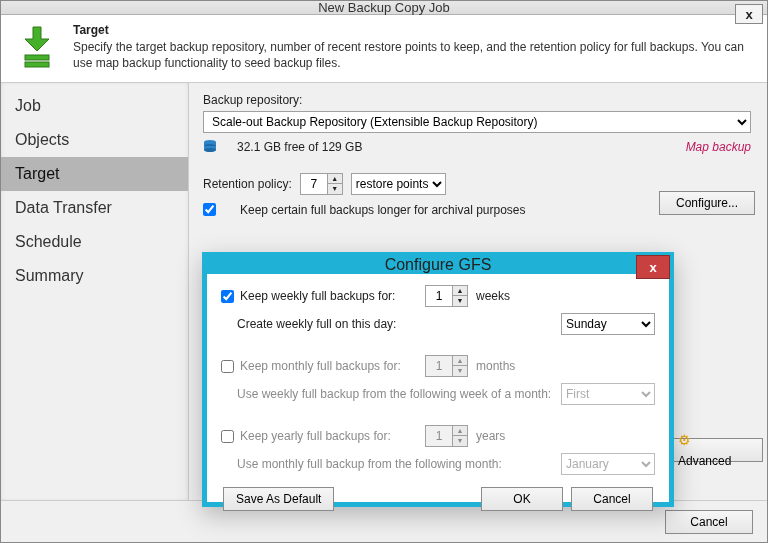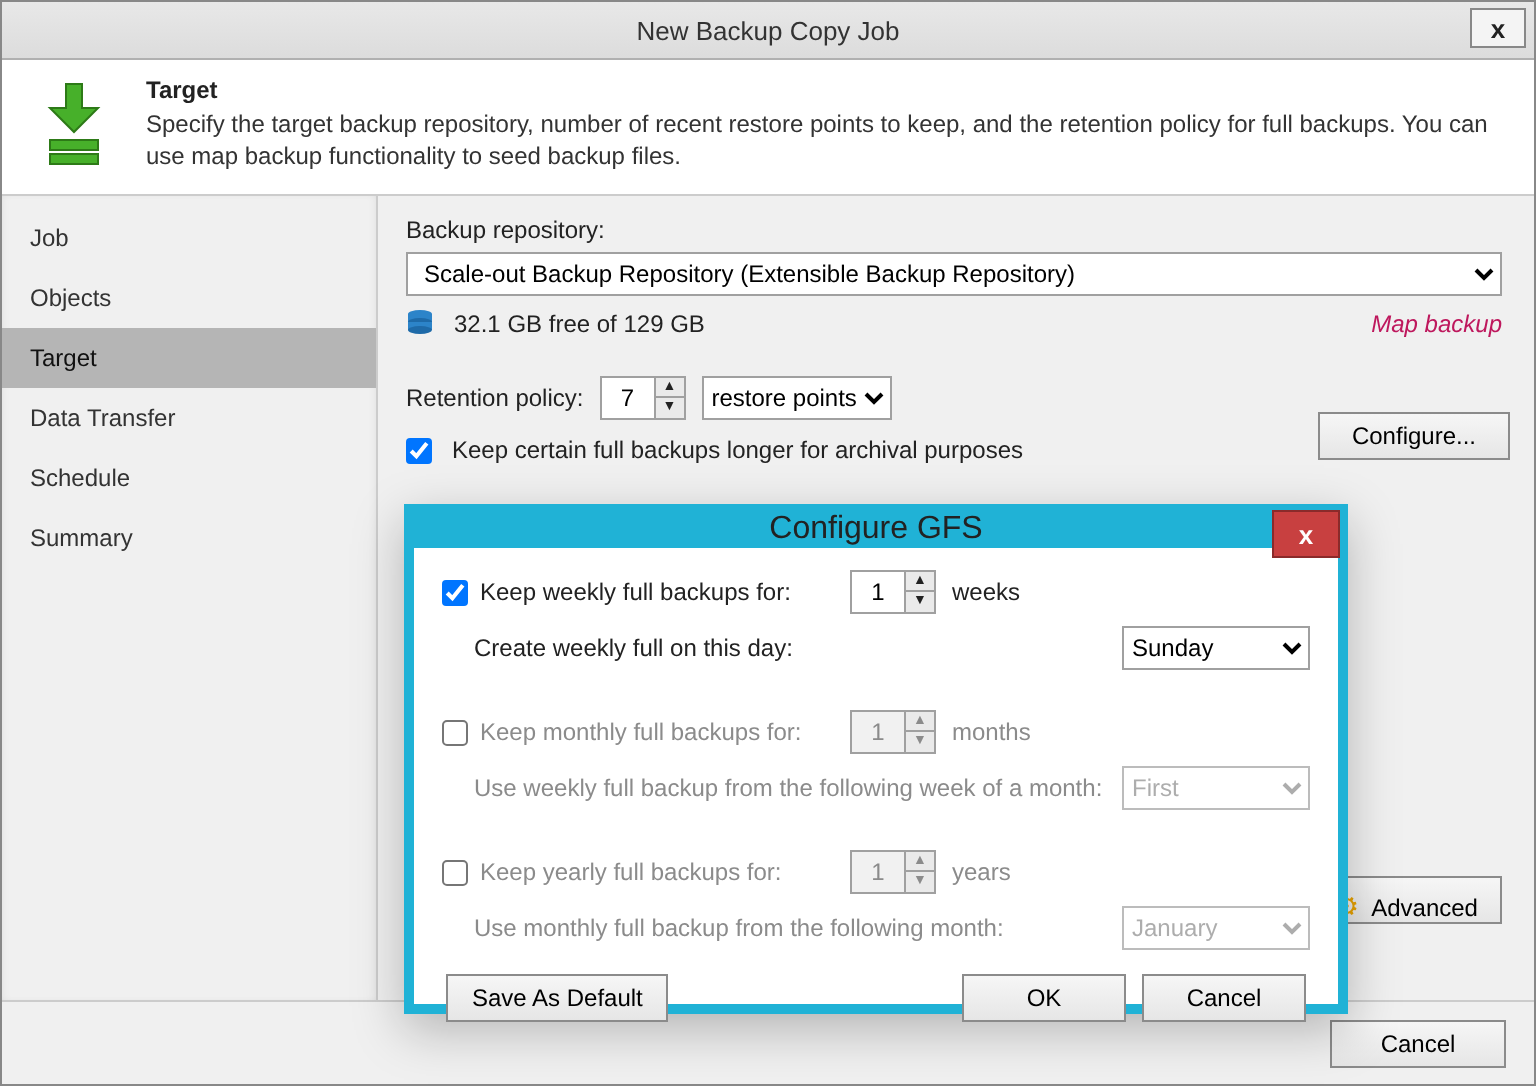--- a/index.html
+++ b/index.html
@@ -1,48 +1,48 @@
 <!DOCTYPE html>
 <html><head>
 <meta charset="utf-8">
 <style>
   * { box-sizing: border-box; }
   html, body { margin: 0; padding: 0; font-family: "Segoe UI", Tahoma, sans-serif; font-size: 12px; background: #fff; color: #222; }
   .window { width: 768px; height: 543px; border: 1px solid #888; position: relative; background: #f0f0f0; display: flex; flex-direction: column; }
-  .titlebar { height: 29px; background: linear-gradient(#e8e8e8,#dcdcdc); border-bottom: 1px solid #b0b0b0; display: flex; align-items: center; position: relative; }
+  .titlebar { height: 14px; background: linear-gradient(#e8e8e8,#dcdcdc); border-bottom: 1px solid #b0b0b0; display: flex; align-items: center; position: relative; }
   .titlebar .title { flex: 1; text-align: center; font-size: 13px; color: #333; }
   .titlebar .close { position: absolute; right: 4px; top: 3px; width: 28px; height: 20px; border: 1px solid #888; background: #f4f4f4; display: flex; align-items: center; justify-content: center; font-weight: bold; font-size: 13px; cursor: default; }
   .header { background: #fff; border-bottom: 1px solid #ccc; padding: 8px 12px 10px 12px; display: flex; gap: 12px; }
   .header .icon-box { width: 48px; flex: none; margin-top: 2px; }
   .header h1 { margin: 0 0 2px 0; font-size: 12px; font-weight: bold; }
   .header p { margin: 0; font-size: 12px; line-height: 1.35; color: #333; }
   .body { flex: 1; display: flex; position: relative; }
   .sidebar { width: 188px; border-right: 1px solid #ccc; padding: 6px 0; background: #f0f0f0; box-shadow: inset 2px 0 6px -4px rgba(0,0,0,0.15), inset -2px 0 6px -4px rgba(0,0,0,0.15);}
-  .sidebar .item { padding: 8px 14px; font-size: 12px; color: #333; cursor: default; }
+  .sidebar .item { padding: 8px 14px; font-size: 16px; color: #333; cursor: default; }
   .sidebar .item.active { background: #b5b5b5; color: #111; }
   .content { flex: 1; padding: 10px 16px 10px 14px; position: relative; }
   .row { display: flex; align-items: center; gap: 8px; margin-bottom: 6px; }
   .label { font-size: 12px; }
   select.full { width: 100%; height: 22px; border: 1px solid #a0a0a0; background: #fff; font-size: 12px; padding-left: 4px; }
   .disk-icon { color:#1a6fb3; font-size:14px; line-height:1; }
   .storage-line { display:flex; margin-top:6px; align-items:center; }
-  .storage-line .left { display:flex; align-items:center; gap:10px; }
+  .storage-line .left { display:flex; align-items:center; gap:20px; }
   .link { color:#be185d; cursor: pointer; font-style: italic; }
   .retention-row { margin-top: 18px; display:flex; align-items:center; gap:8px; }
   .spinner { display:flex; border:1px solid #a0a0a0; background:#fff; height:22px; }
   .spinner .val { width:26px; text-align:center; border:none; font-size:12px; outline:none; padding:0 2px; }
   .spinner .btns { display:flex; flex-direction:column; border-left:1px solid #a0a0a0; }
   .spinner .btns span { width:14px; height:10px; font-size:7px; text-align:center; line-height:10px; background:#eaeaea; cursor:default; border-bottom:1px solid #a0a0a0;}
   .spinner .btns span:last-child{border-bottom:none;}
   select.small { height:22px; border:1px solid #a0a0a0; background:#fff; font-size:12px; }
-  .chk-row { margin-top:8px; display:flex; align-items:flex-end; gap:10px; }
+  .chk-row { margin-top:8px; display:flex; align-items:flex-start; gap:24px; }
   input[type=checkbox]{ width:13px; height:13px; margin:0;}
   .btn { height:24px; border:1px solid #8b8b8b; background:linear-gradient(#f6f6f6,#e6e6e6); font-size:12px; padding:0 12px; cursor:default; display:inline-flex; align-items:center; justify-content:center; min-width:80px;}
   .configure-btn { position:absolute; right:12px; top:108px; min-width:96px;}
-  .advanced-btn { position:absolute; right:16px; bottom:38px; display:flex; gap:6px; align-items:flex-end; padding:0 10px; min-width:96px;}
+  .advanced-btn { position:absolute; right:4px; bottom:38px; display:flex; gap:6px; align-items:flex-start; padding:0 10px; min-width:96px;flex-direction:column;}
   .gear { color:#e8a200; font-size:14px;}
   .footer { height:42px; border-top:1px solid #ccc; background:#f0f0f0; display:flex; align-items:center; justify-content:flex-end; padding:0 14px; gap:8px;}
   .footer .btn { min-width:88px; }
   .footer .btn.cancel-only { min-width:88px;}
 
   
   .gfs { position:absolute; left:201px; top:251px; width:472px; height:255px; border:5px solid #20b2d6; background:#fff; box-shadow:0 8px 24px rgba(0,0,0,0.25); display:flex; flex-direction:column; z-index:10;}
   .gfs .gfs-title { height:24px; background:#20b2d6; margin:-1px; display:flex; align-items:center; color:#222; position:relative;}
   .gfs .gfs-title .t { flex:1; text-align:center; font-size:16px;}
   .gfs .gfs-title .close { position:absolute; right:0; top:-1px; width:34px; height:24px; background:#c84040; color:#fff; display:flex; align-items:center; justify-content:center; font-weight:bold; font-size:13px; border:1px solid #8b2a2a;}

